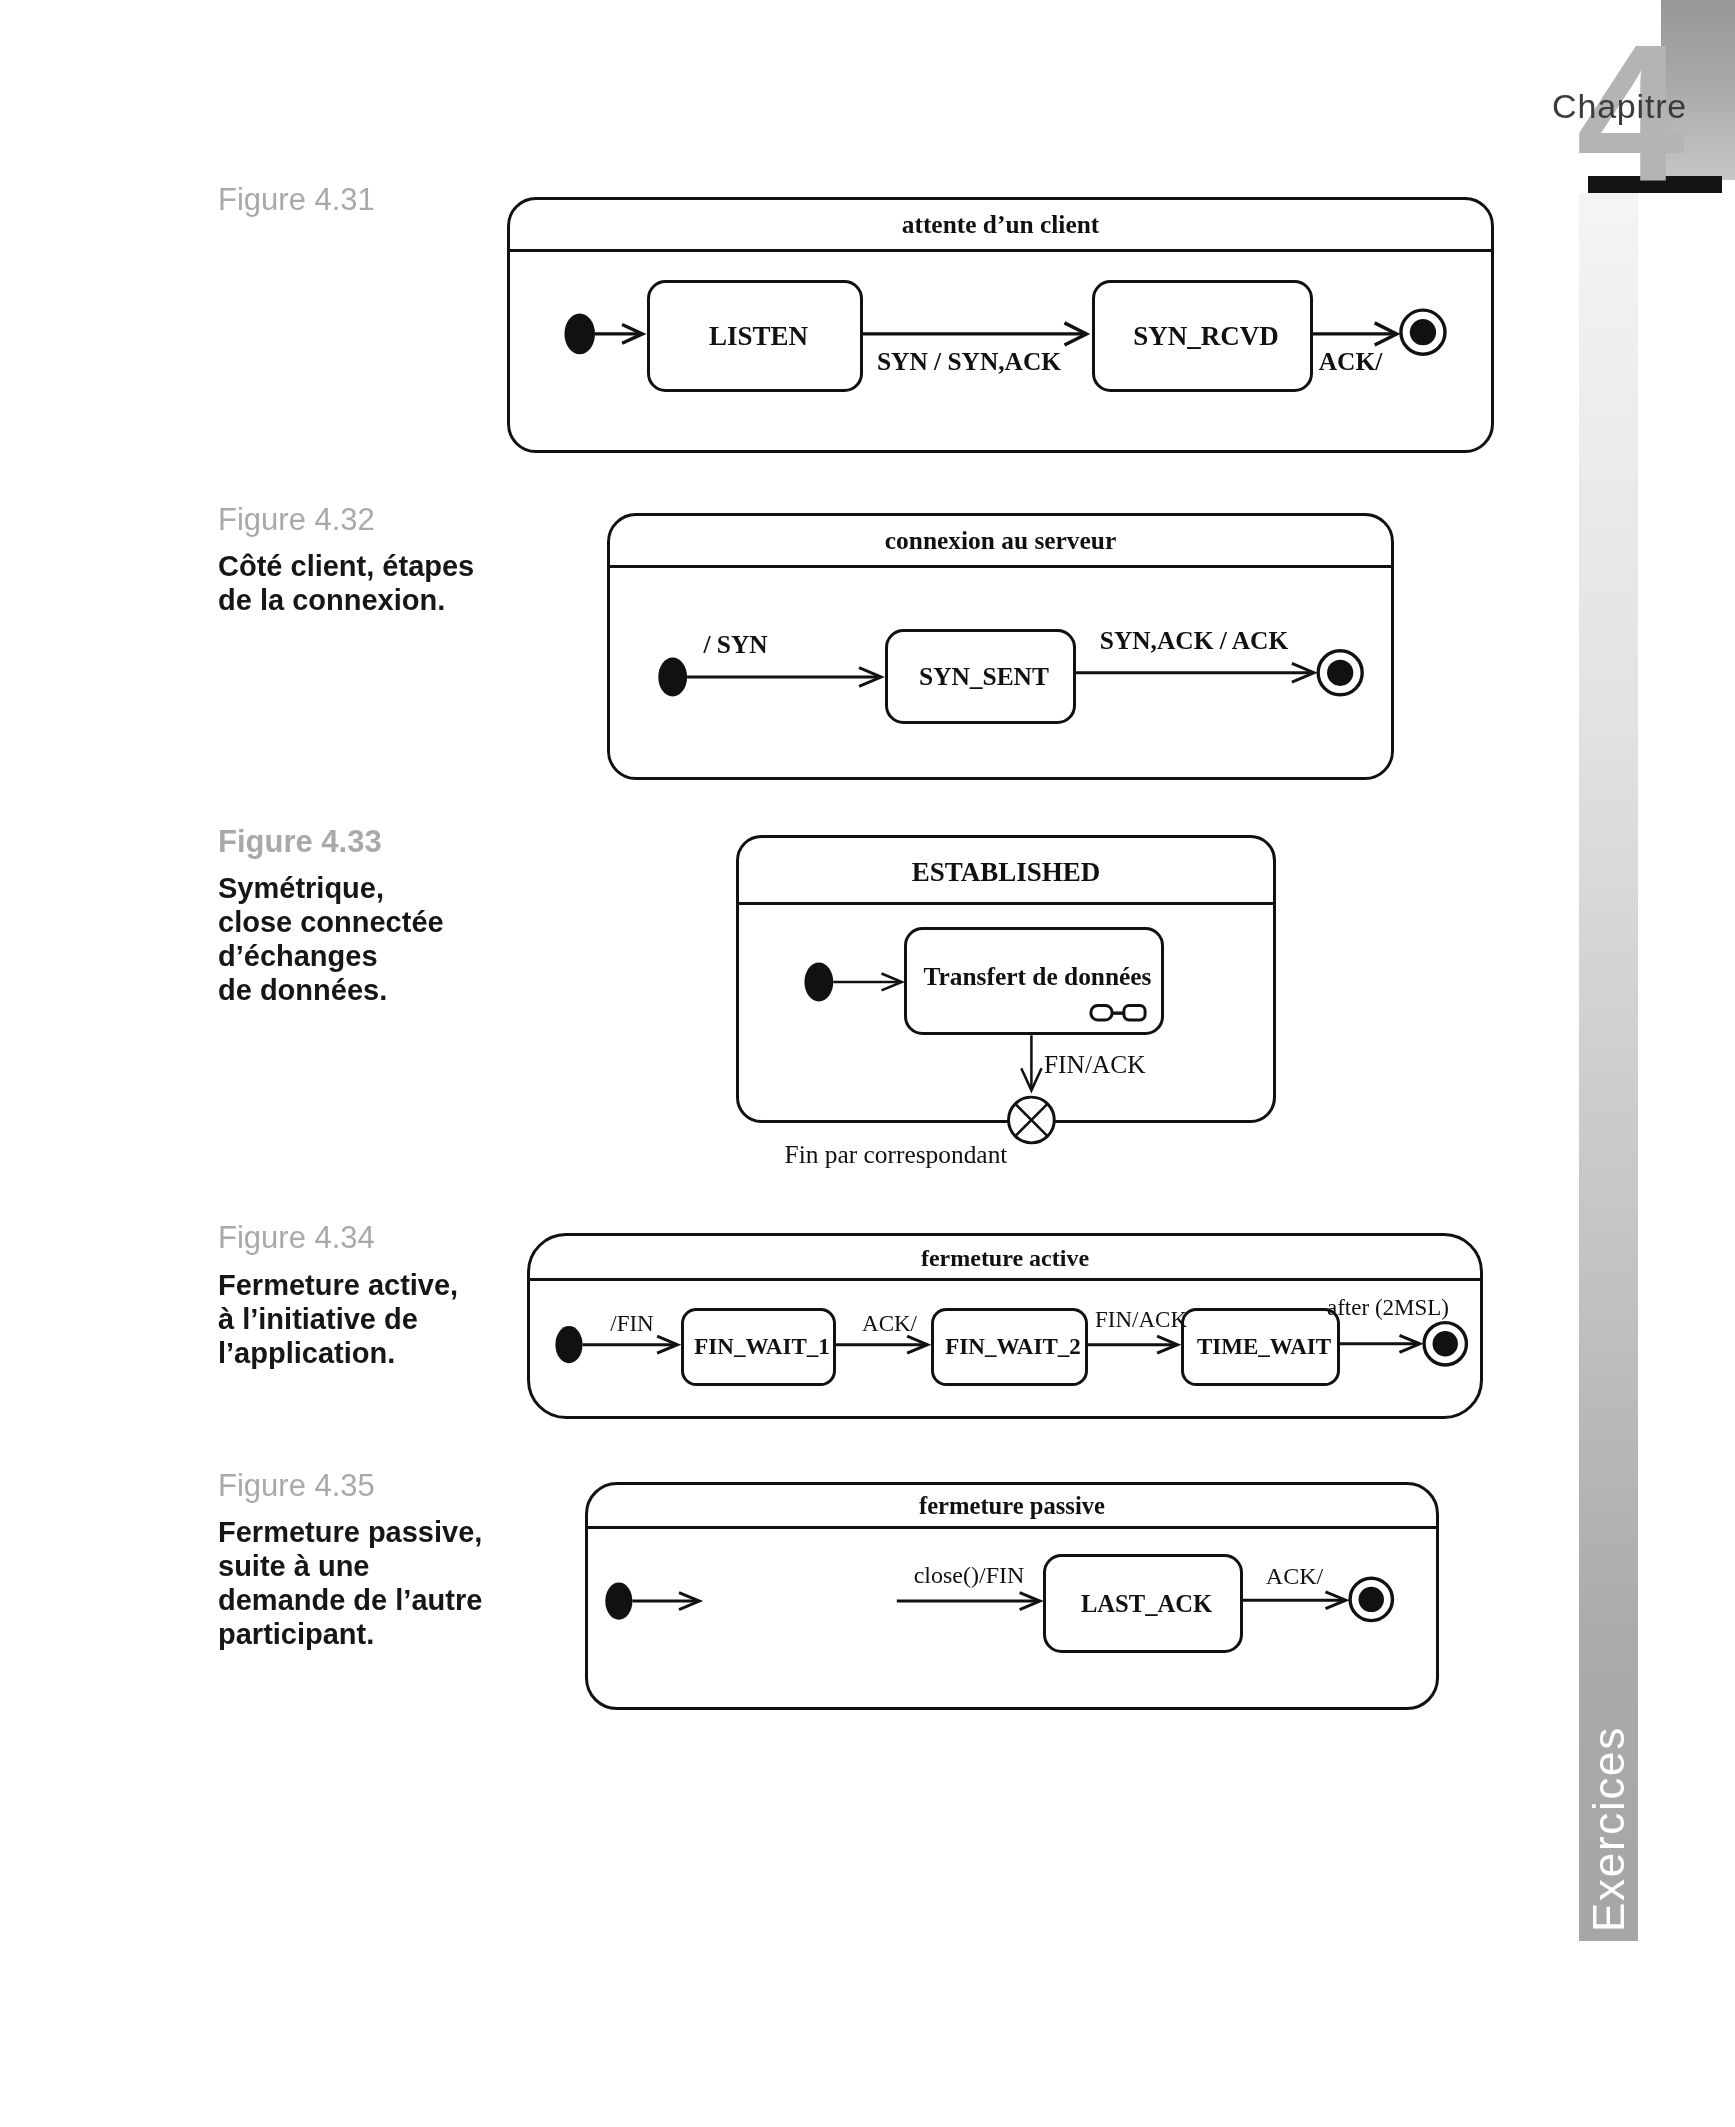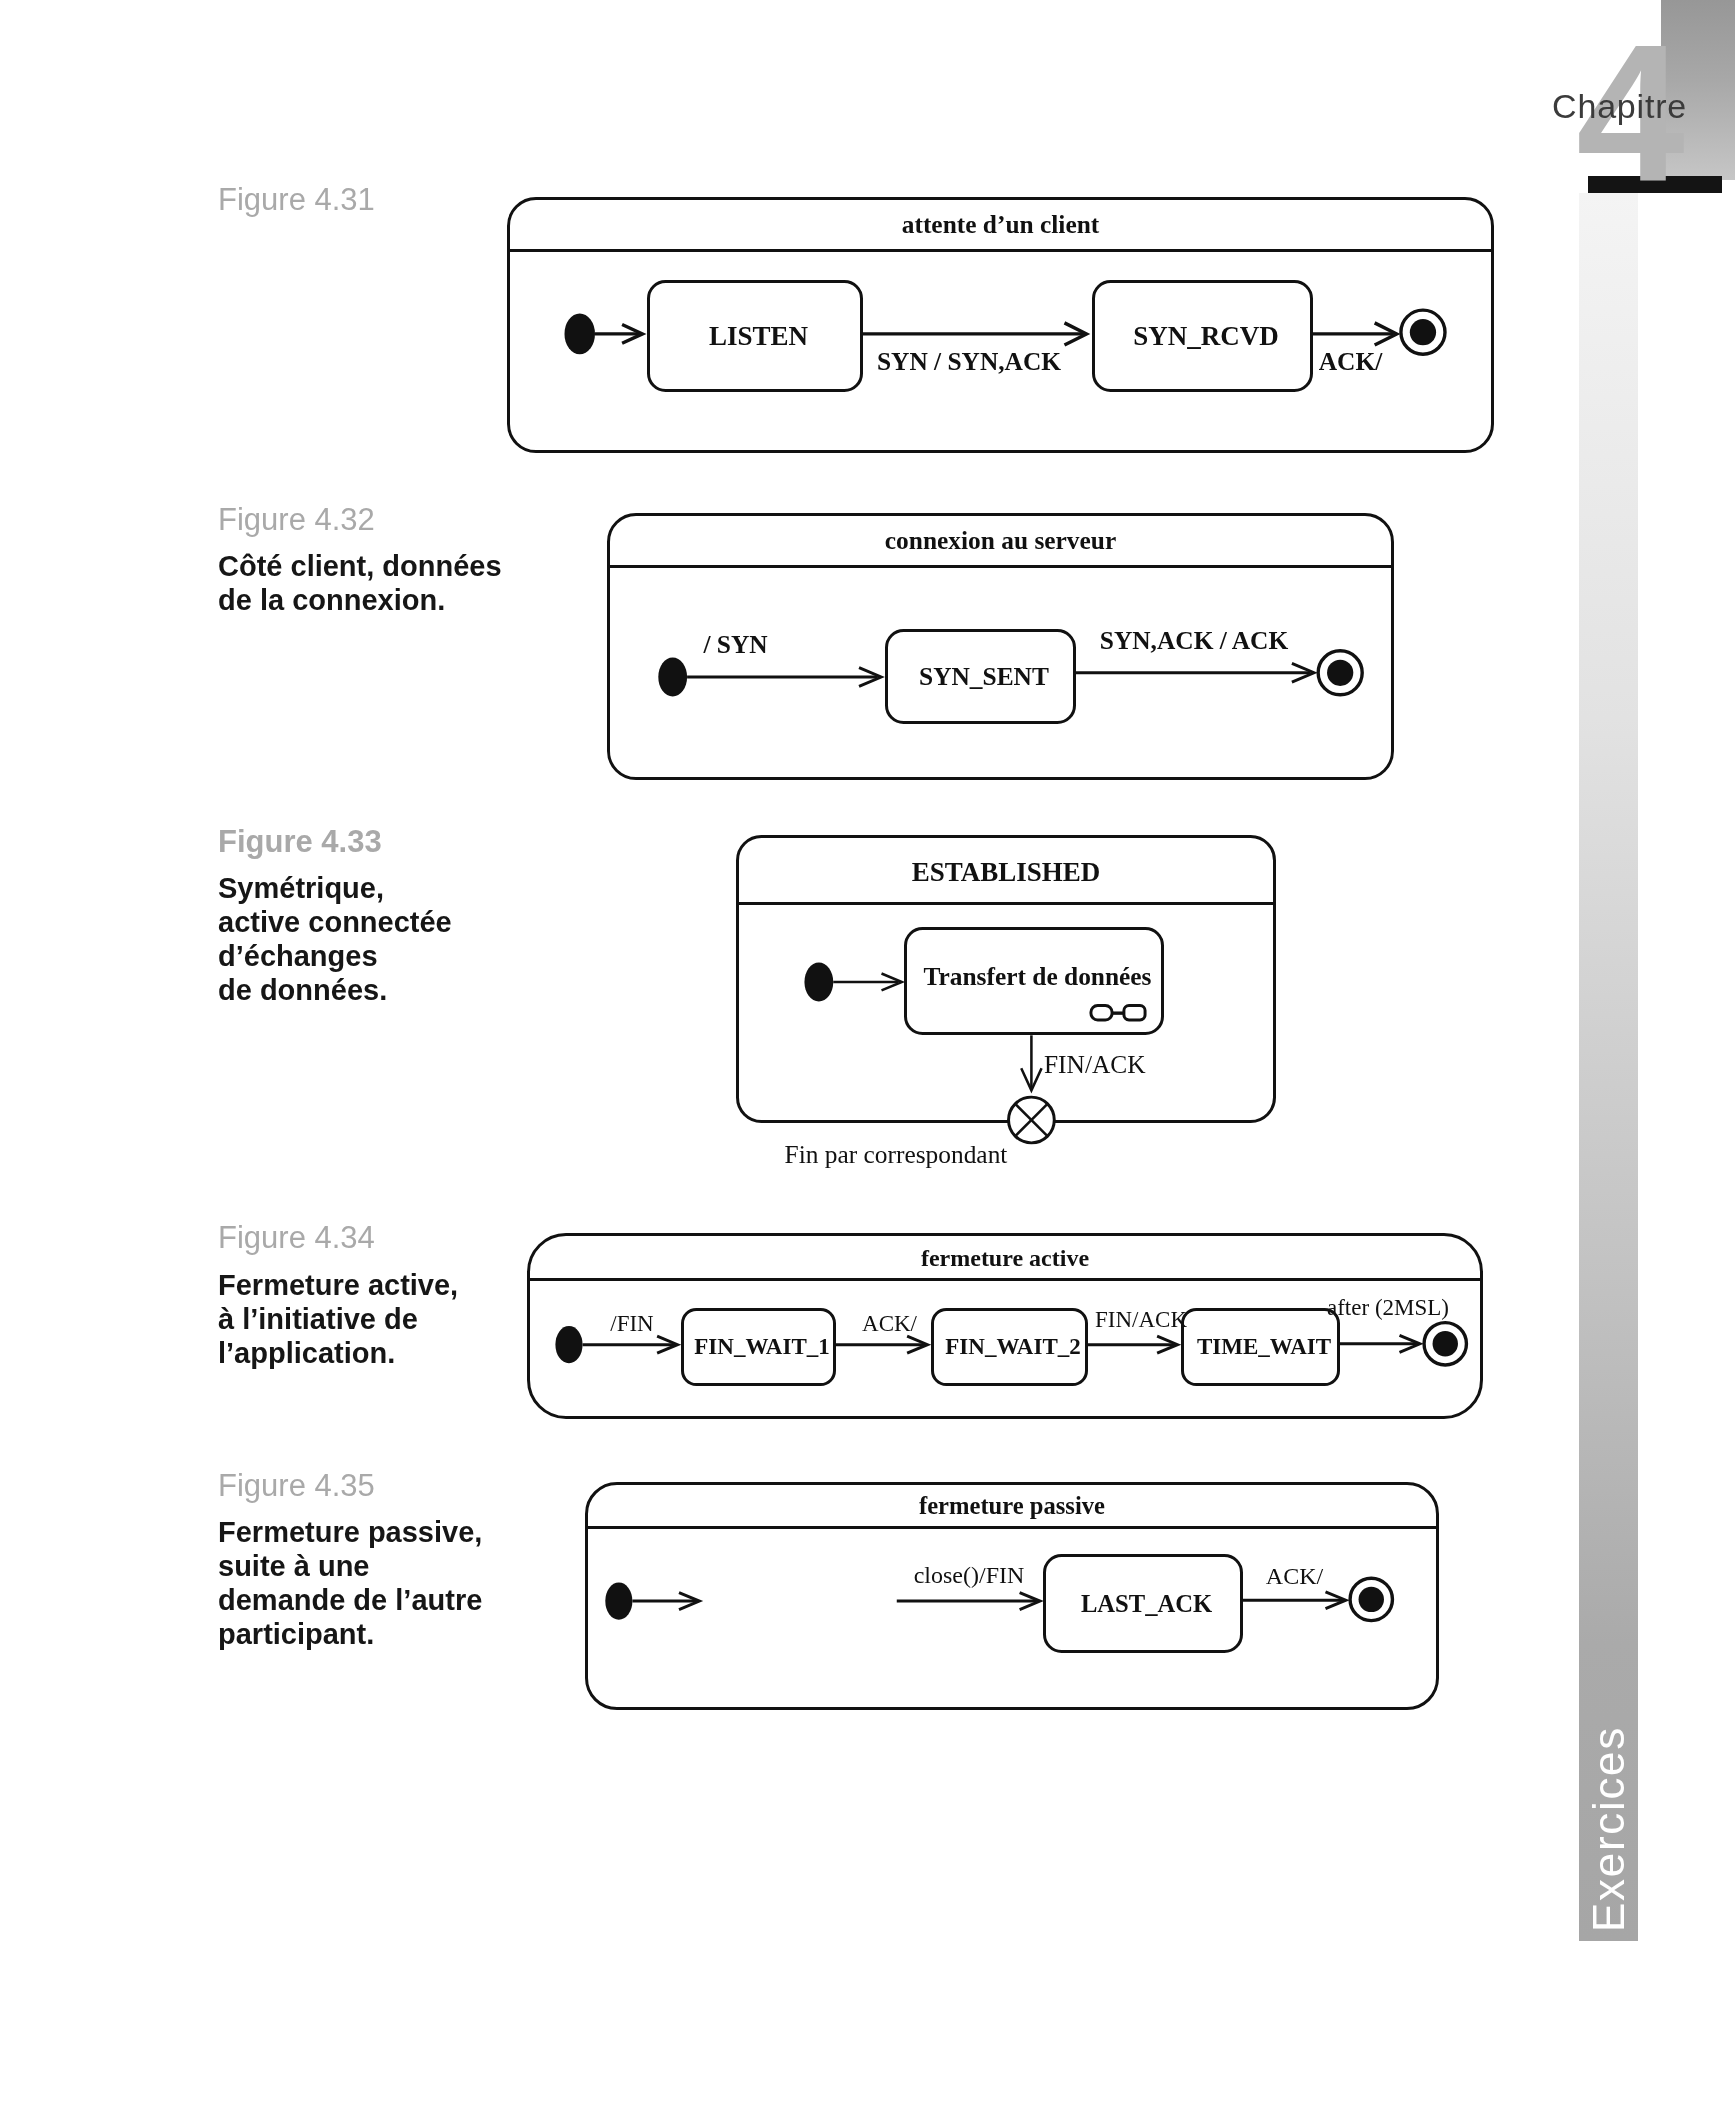--- a/index.html
+++ b/index.html
@@ -87,21 +87,21 @@
       </g>
     </svg>
     <div class="state" style="left:137px;top:80px;width:203px;height:106px;font-size:27px;">LISTEN</div>
     <div class="state" style="left:582px;top:80px;width:208px;height:106px;font-size:27px;">SYN_RCVD</div>
     <div class="tlabel blbl" style="left:332px;top:147px;width:254px;font-size:25.4px;">SYN / SYN,ACK</div>
     <div class="tlabel blbl" style="left:777px;top:147px;width:127px;font-size:25.4px;">ACK/</div>
   </div>
 
   <div class="fig-label" style="top:502px;">Figure 4.32</div>
   <div class="fig-caption" style="top:549px;">
-    <div>Côté client, données</div>
+    <div>Côté client, étapes</div>
     <div>de la connexion.</div>
   </div>
 
   <div class="uml-frame" style="left:607px;top:513px;width:781px;height:261px;">
     <div class="uml-title" style="top:10.2px;font-size:25.4px;">connexion au serveur</div>
     <div class="uml-sep" style="top:49px;"></div>
     <svg class="uml-canvas" width="781" height="261" viewBox="0 0 922 308">
       <g>
         <ellipse cx="74" cy="190" rx="17" ry="23" fill="#111"></ellipse>
       </g>
@@ -119,21 +119,21 @@
       </g>
     </svg>
     <div class="state" style="left:275px;top:113px;width:178px;height:89px;font-size:25.4px;">SYN_SENT</div>
     <div class="tlabel blbl" style="left:62px;top:114px;width:127px;font-size:25.4px;">/ SYN</div>
     <div class="tlabel blbl" style="left:457px;top:110px;width:254px;font-size:25.4px;">SYN,ACK / ACK</div>
   </div>
 
   <div class="fig-label" style="top:824px;font-weight:bold;">Figure 4.33</div>
   <div class="fig-caption" style="top:871px;">
     <div>Symétrique,</div>
-    <div>active connectée</div>
+    <div>close connectée</div>
     <div>d’échanges</div>
     <div>de données.</div>
   </div>
 
   <div class="uml-frame" style="left:736px;top:835px;width:534px;height:282px;border-radius:25.4px;">
     <div class="uml-title" style="top:18.6px;font-size:27px;">ESTABLISHED</div>
     <div class="uml-sep" style="top:64px;"></div>
     <svg class="uml-canvas" width="534" height="282" viewBox="0 0 630 333">
       <g>
         <ellipse cx="94" cy="170" rx="17" ry="23" fill="#111"></ellipse>

